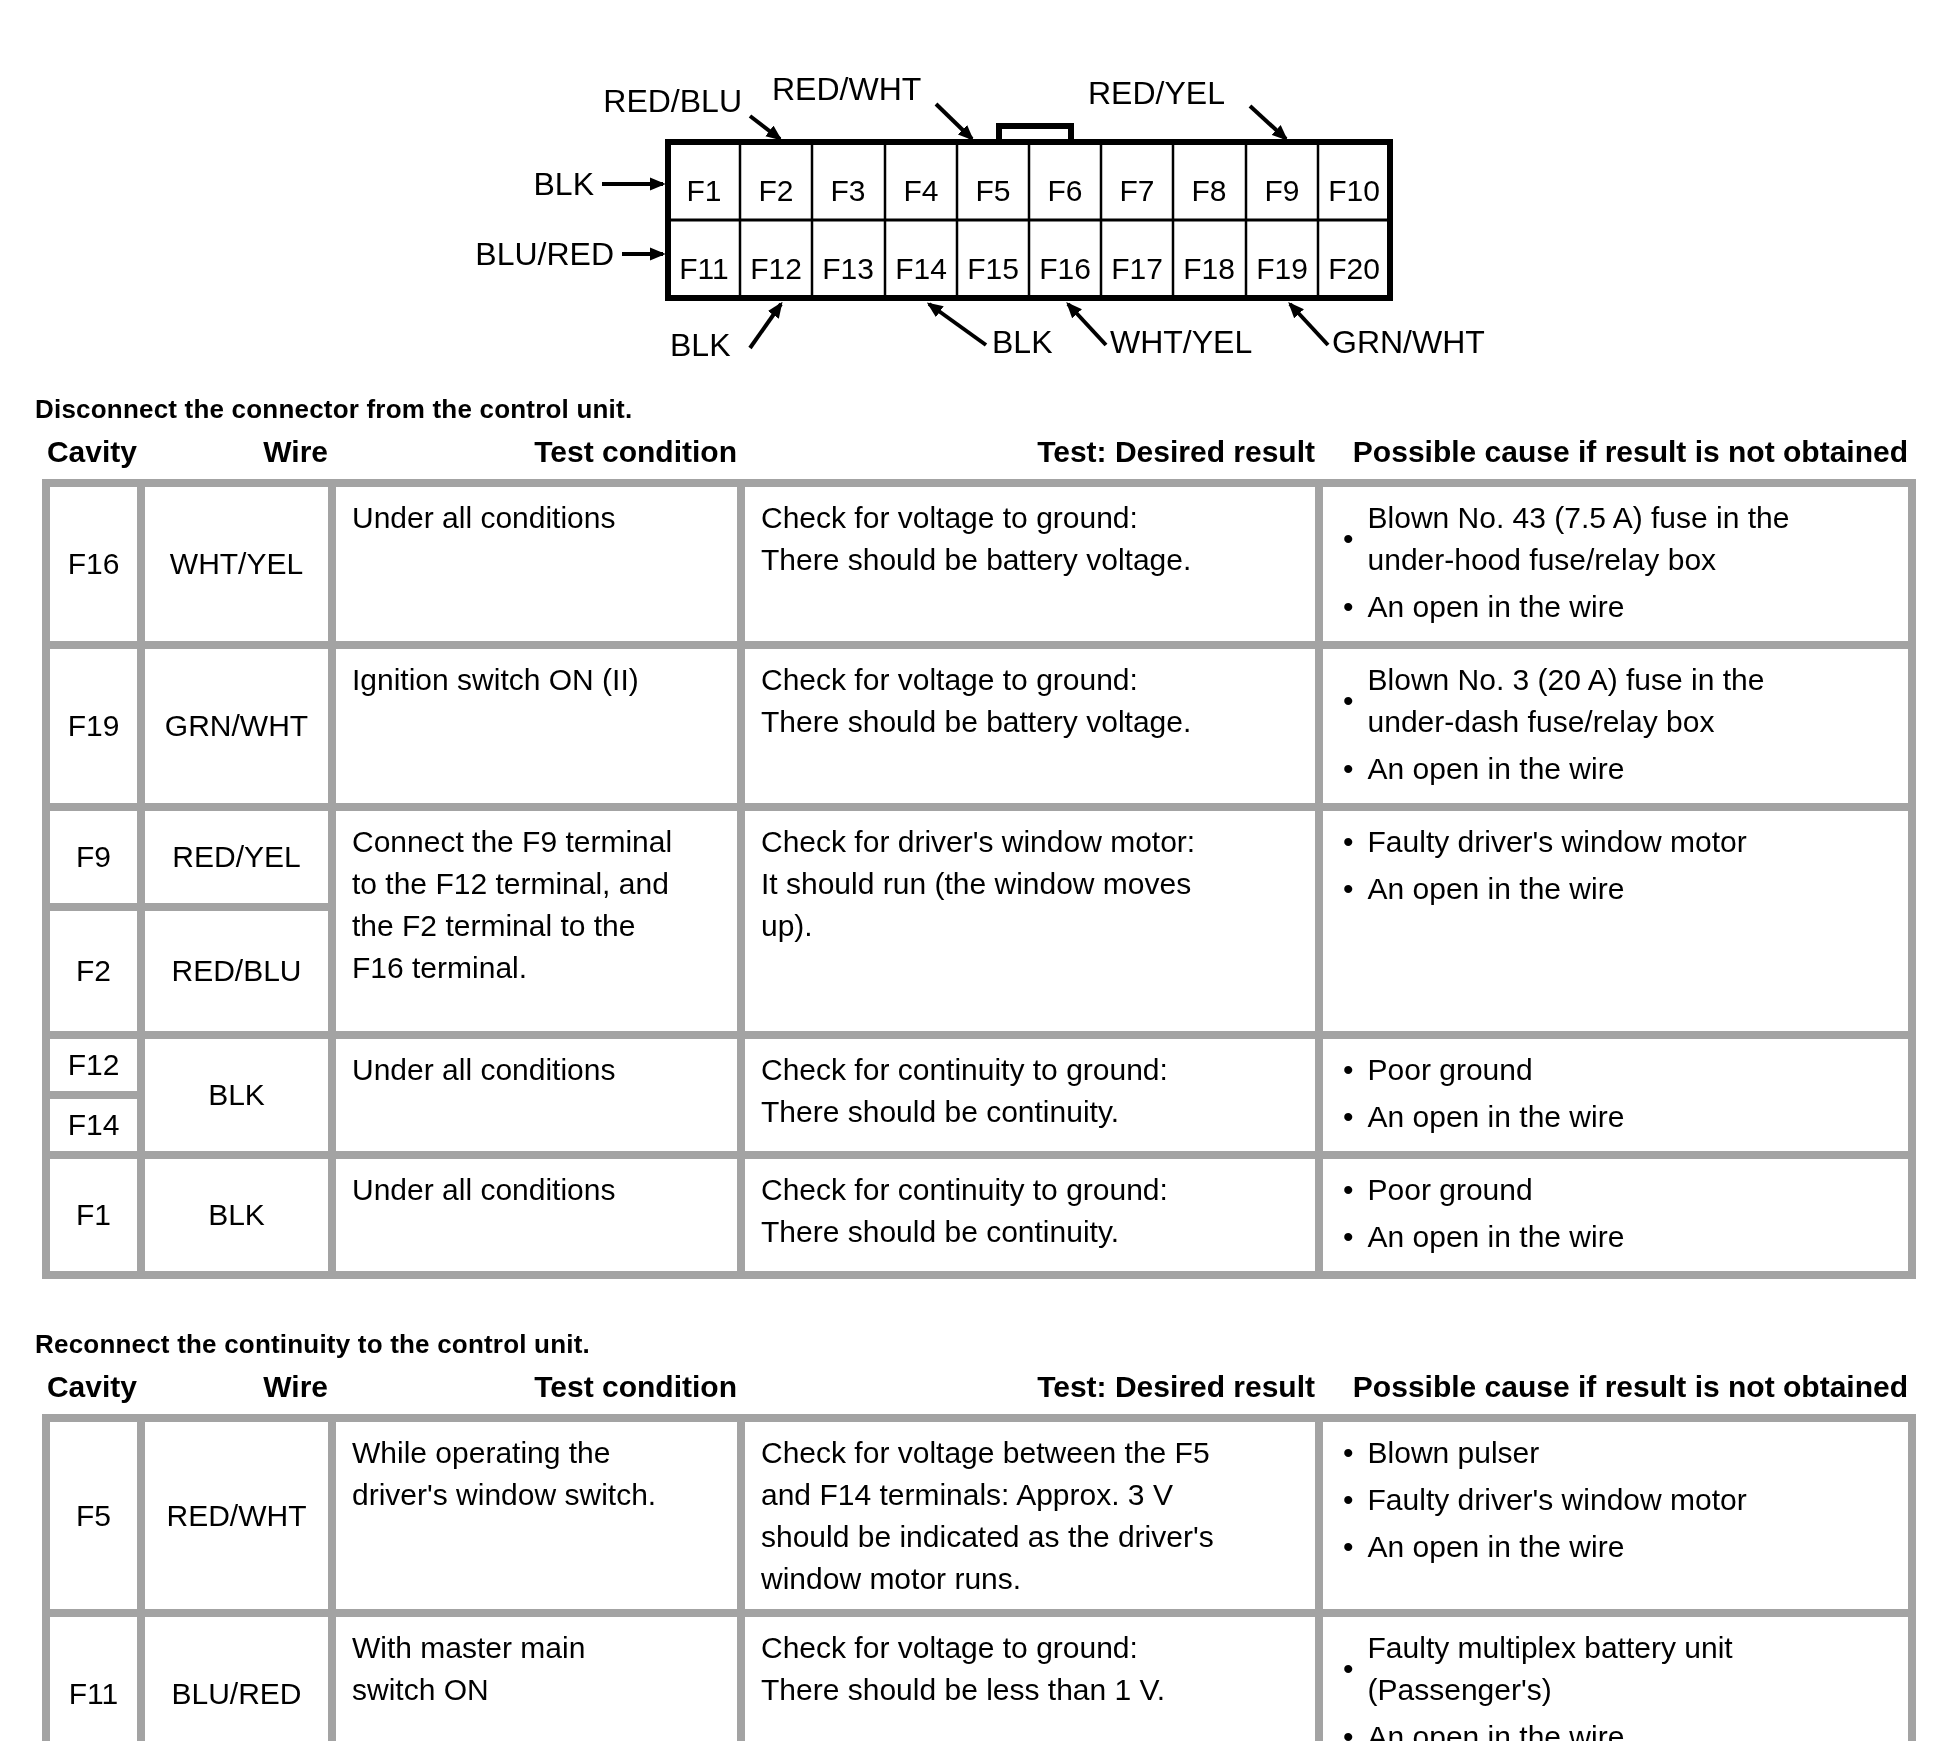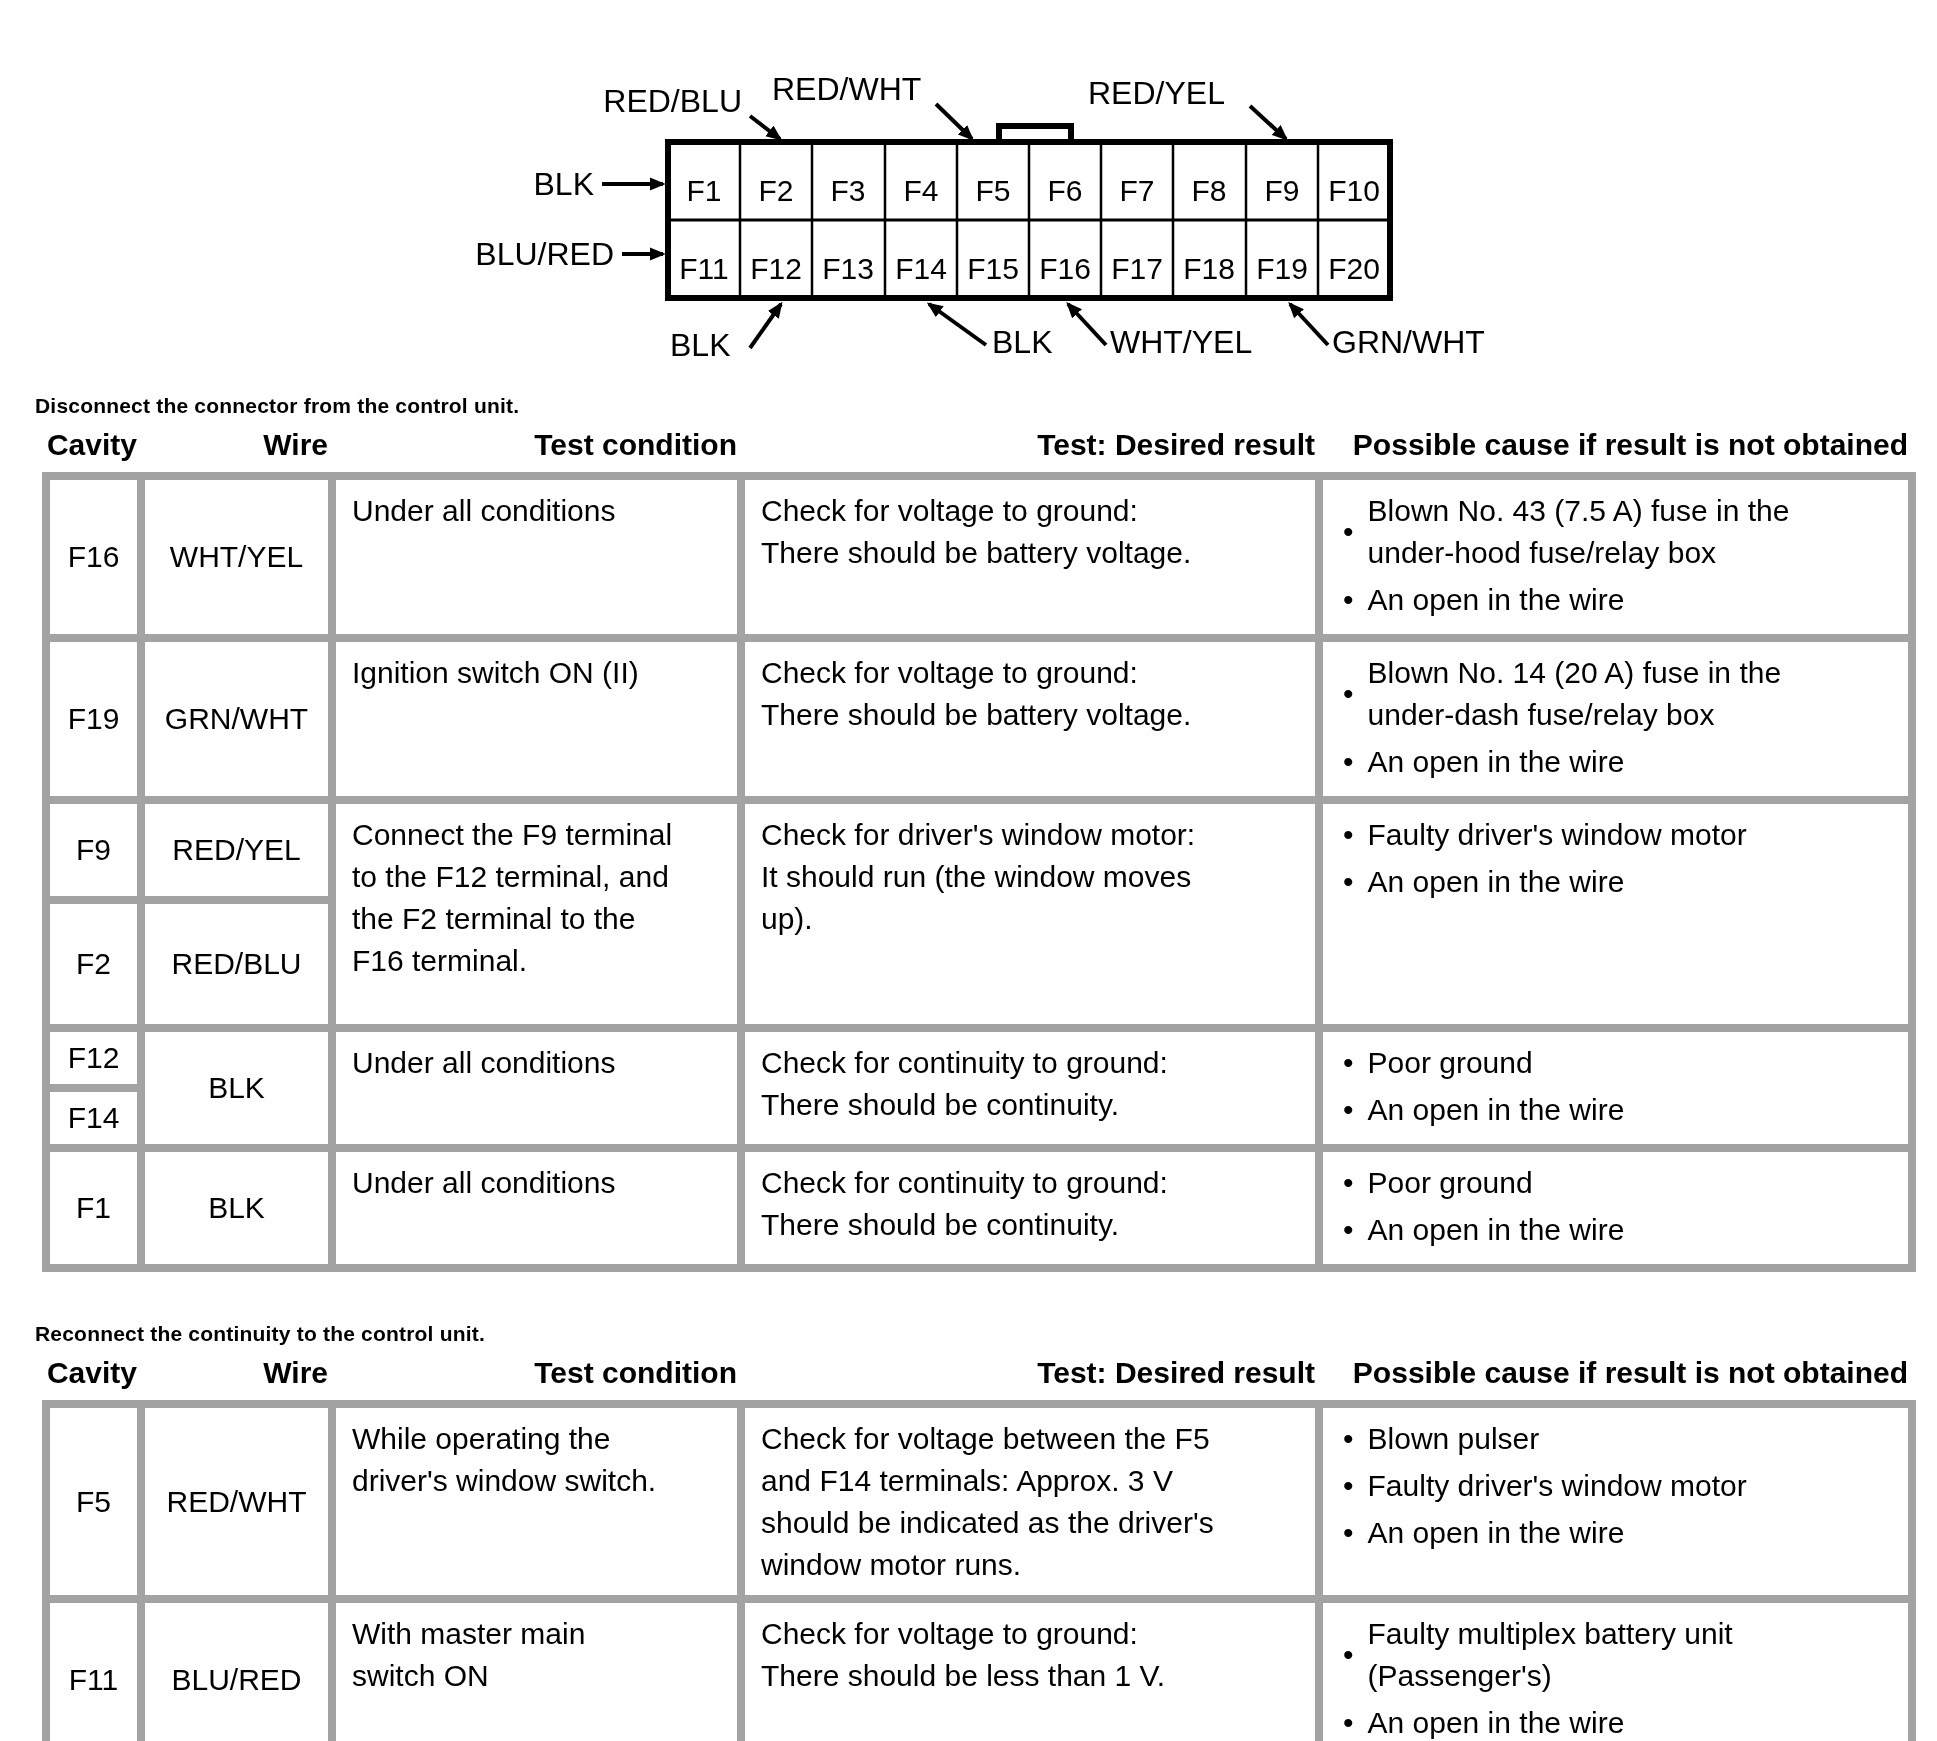--- a/index.html
+++ b/index.html
@@ -17,21 +17,21 @@
     overflow:hidden;
   }
   
   .connector-figure{display:block;width:1937px;height:380px;}
   .connector-figure text{fill:#000;}
   .pin-label{font-size:30px;}
   .wire-label{font-size:32px;}
   
   .section-heading{
     margin:14px 0 10px 35px;
-    font-size:21px;
+    font-size:26px;
     font-weight:700;
     letter-spacing:0.2px;
   }
   
   .col-headers{
     display:grid;
     grid-template-columns:95px 191px 409px 578px 593px;
     width:1866px;
     margin:0 0 10px 42px;
     font-size:30px;
@@ -203,21 +203,21 @@
       </tr>
 
       <tr class="grp" style="height:152px;">
         <td class="cavity">F19</td>
         <td class="wire">GRN/WHT</td>
         <td class="txt">Ignition switch ON (II)</td>
         <td class="txt">Check for voltage to ground:
 There should be battery voltage.</td>
         <td class="causes">
           <div class="bullet">
-              <span>Blown No. 14 (20 A) fuse in the
+              <span>Blown No. 3 (20 A) fuse in the
 under-dash fuse/relay box</span>
             </div>
           <div class="bullet">
               <span>An open in the wire</span>
             </div>
         </td>
       </tr>
 
       <tr class="grp" style="height:100px;">
         <td class="cavity">F9</td>

